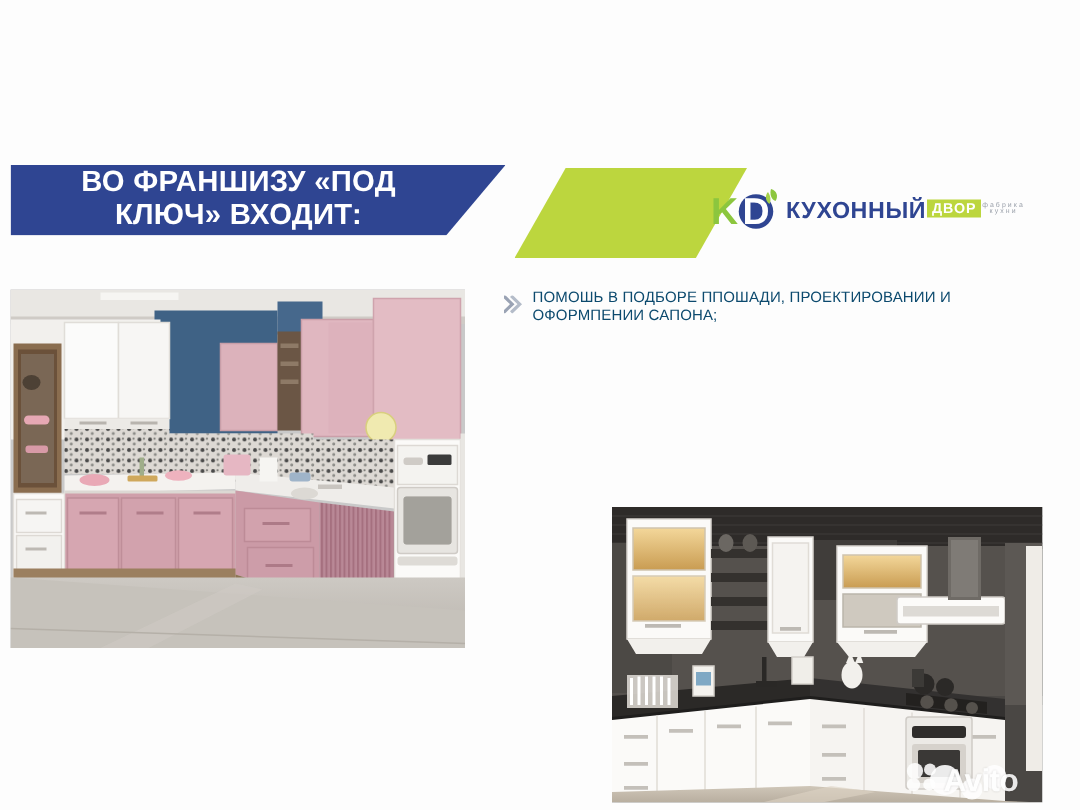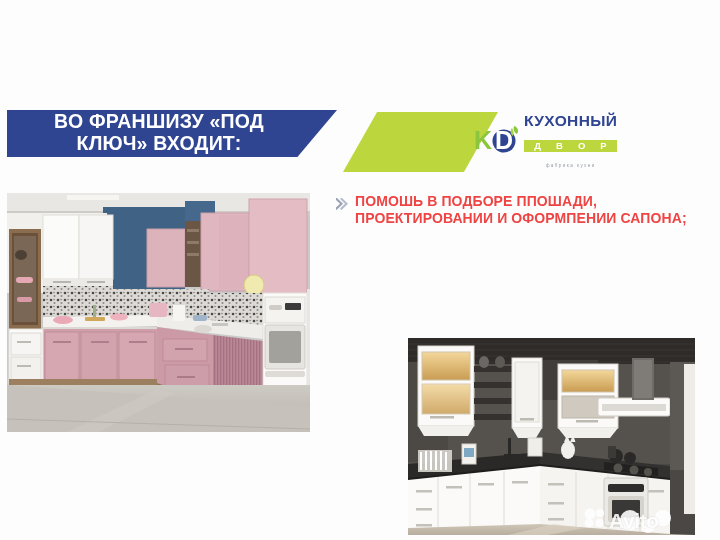--- a/index.html
+++ b/index.html
@@ -30,21 +30,21 @@
     background:#bcd63e;
     clip-path:polygon(22% 0, 100% 0, 78% 100%, 0 100%);
   }
 
   
   .logo{
     position:absolute;left:474px;top:116px;width:152px;height:48px;
     display:flex;align-items:center;gap:4px;
   }
   .logo-mark{position:relative;width:46px;height:34px;flex:0 0 auto;}
-  .logo-words{display:flex;flex-direction:column;gap:11px;padding-top:2px;}
+  .logo-words{display:flex;flex-direction:row;gap:1px;padding-top:2px;}
   .logo-line1{
     color:#2f4592;font-weight:bold;font-size:15.5px;letter-spacing:.4px;
     line-height:1;
   }
   .logo-bar{
     background:#bcd63e;height:12px;display:flex;align-items:center;
     justify-content:space-around;padding:0 3px;
   }
   .logo-bar span{
     color:#ffffff;font-weight:bold;font-size:9.5px;line-height:1;letter-spacing:.5px;
@@ -52,34 +52,34 @@
   .logo-tag{
     color:#9aa0aa;font-size:4.6px;letter-spacing:1.4px;text-align:center;
     line-height:1;padding-top:1.5px;
   }
 
   
   .bullets{position:absolute;left:336px;top:193px;width:360px;}
   .bullet-row{display:flex;gap:6px;margin-bottom:17px;}
   .chev-icon{flex:0 0 auto;padding-top:3px;}
   .bullet-text{
-    color:#ef4444;font-size:14px;font-weight:bold;line-height:1.18;
+    color:#0c4a6e;font-size:10px;font-weight:normal;line-height:1.18;
     letter-spacing:.1px;
   }
 
   
   .photo{position:absolute;overflow:hidden;background:#c9c9c9;}
   .photo-left{left:7px;top:193px;width:303px;height:239px;}
   .photo-right{left:408px;top:338px;width:287px;height:197px;}
 
   .ph-svg{display:block;width:100%;height:100%;}
 
   
   .avito{
-    position:absolute;left:584px;top:508px;display:flex;align-items:center;gap:3px;
+    position:absolute;left:604px;top:508px;display:flex;align-items:center;gap:3px;
     opacity:.88;
   }
   .avito-word{
     color:#ffffff;font-size:21px;font-weight:bold;letter-spacing:-.4px;
     line-height:1;text-shadow:0 0 2px rgba(0,0,0,.18);
   }
 </style>
 </head>
 <body>
 

